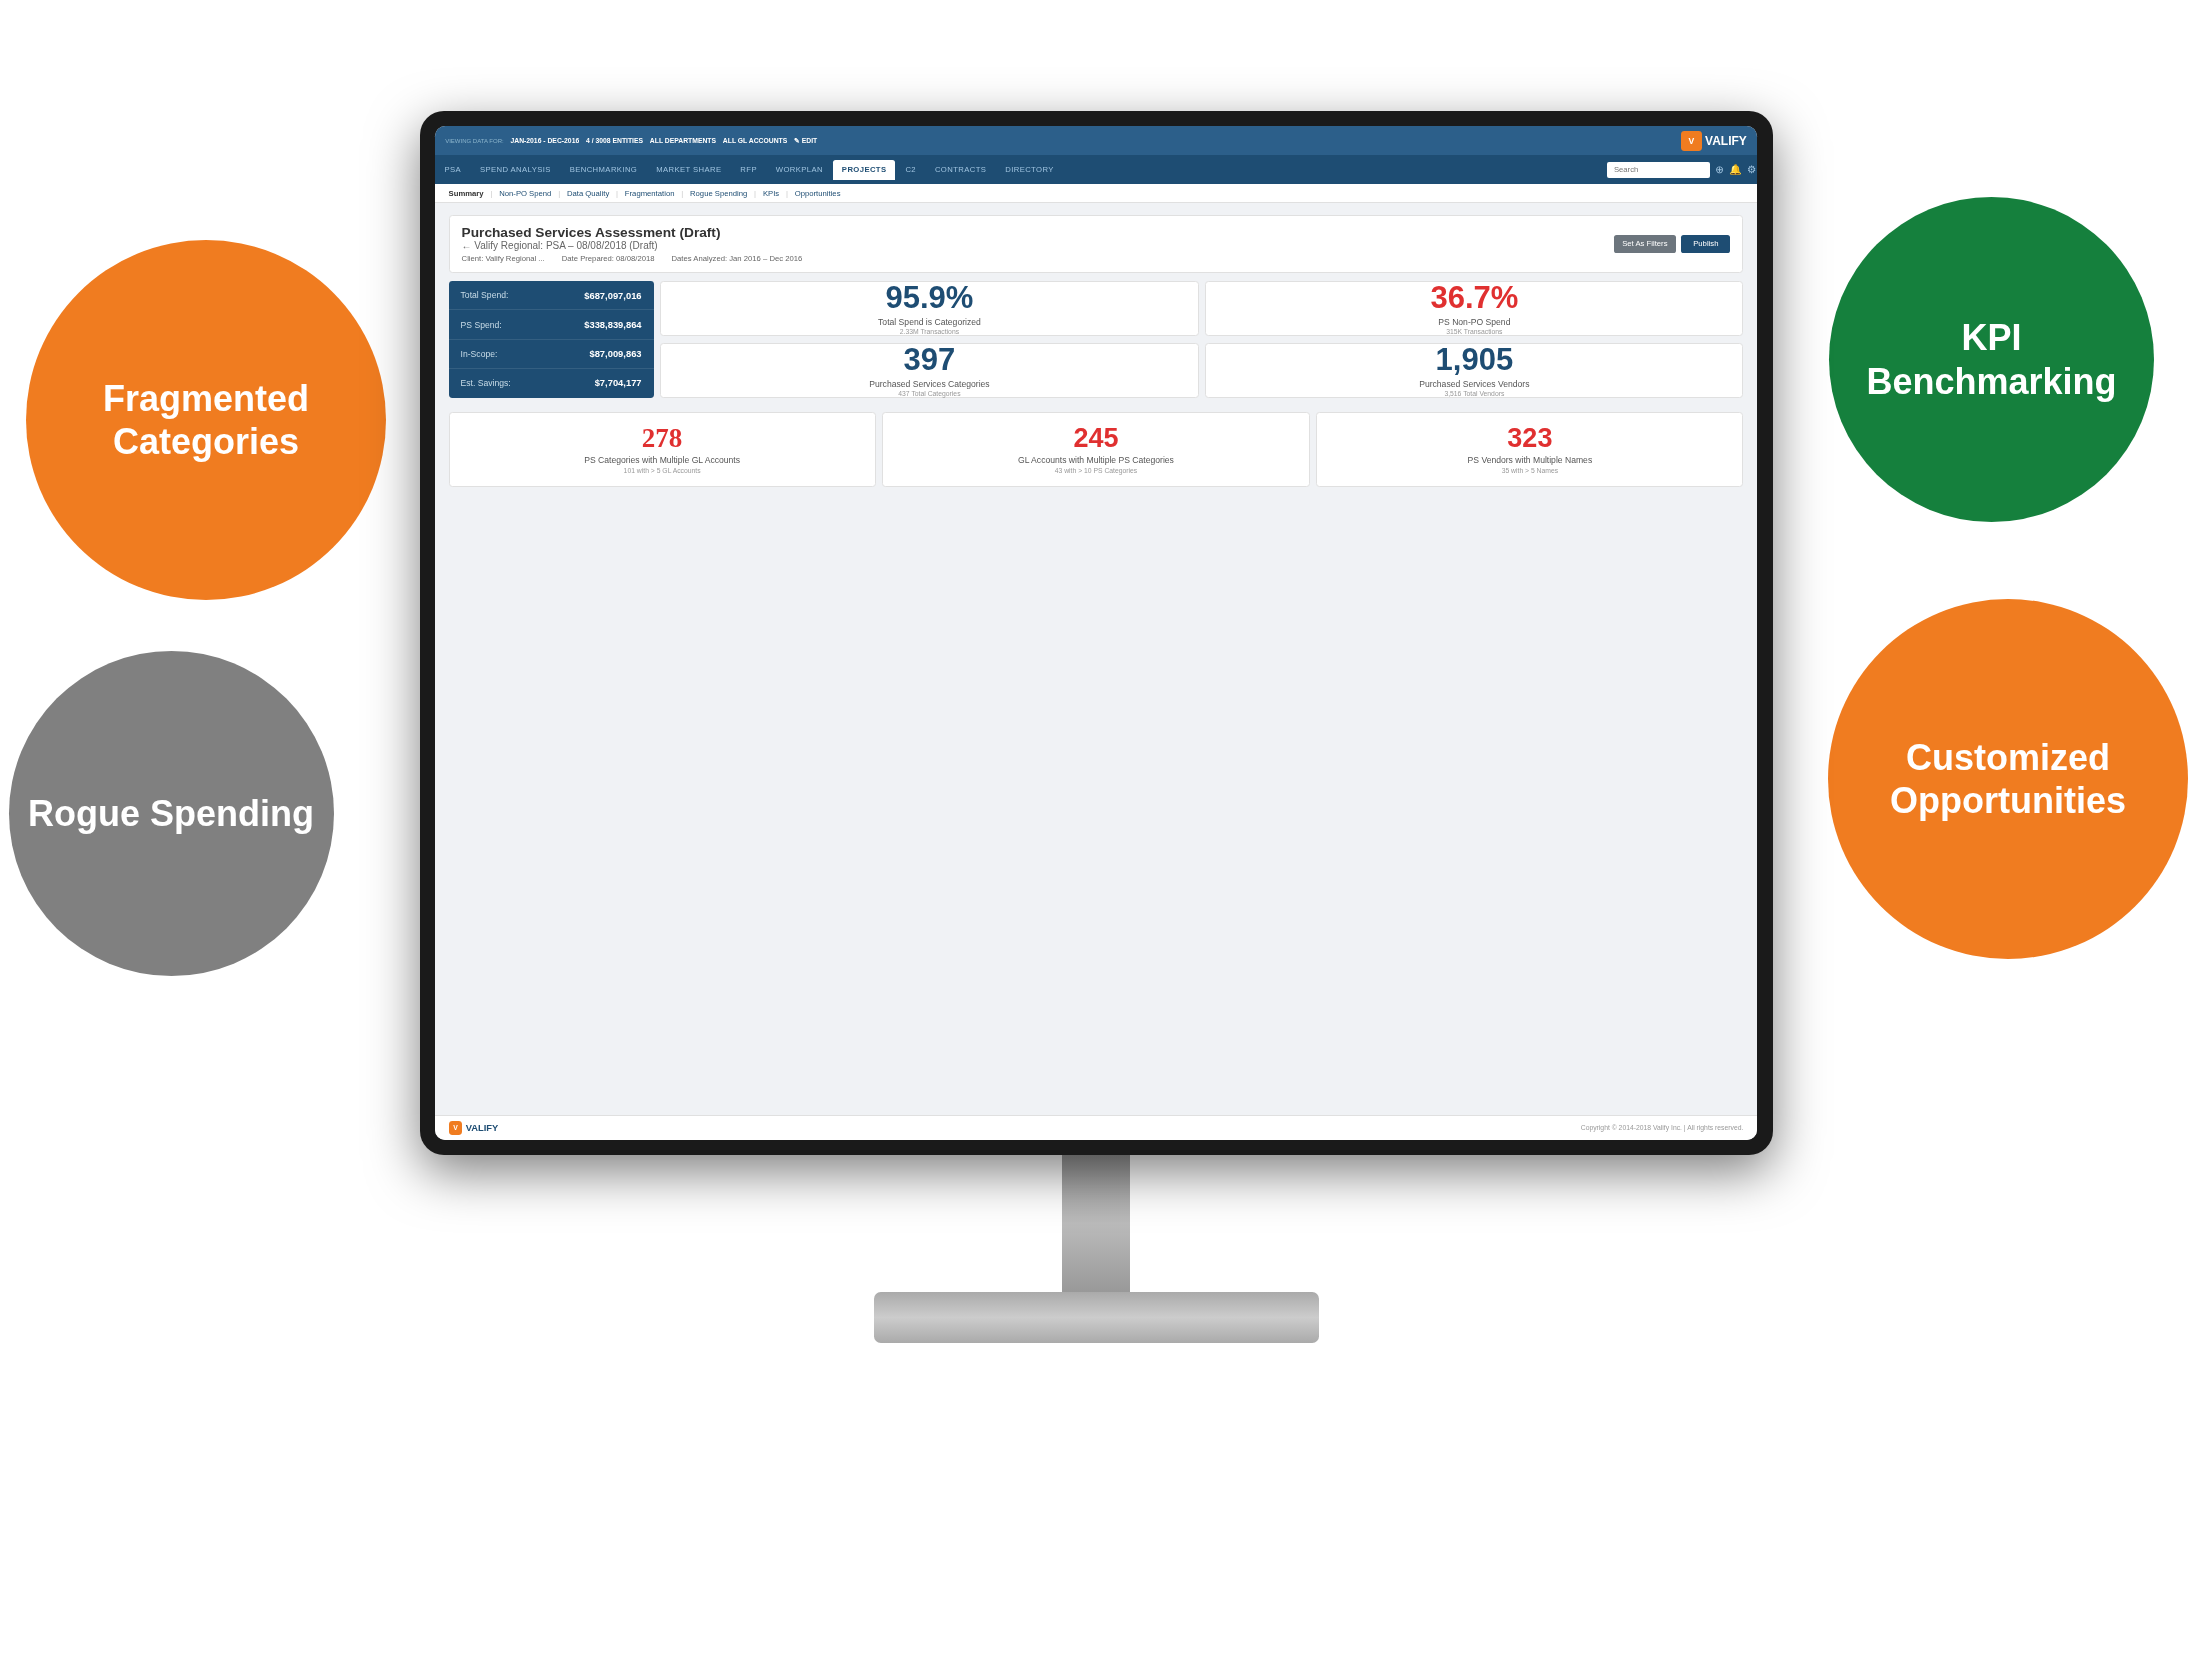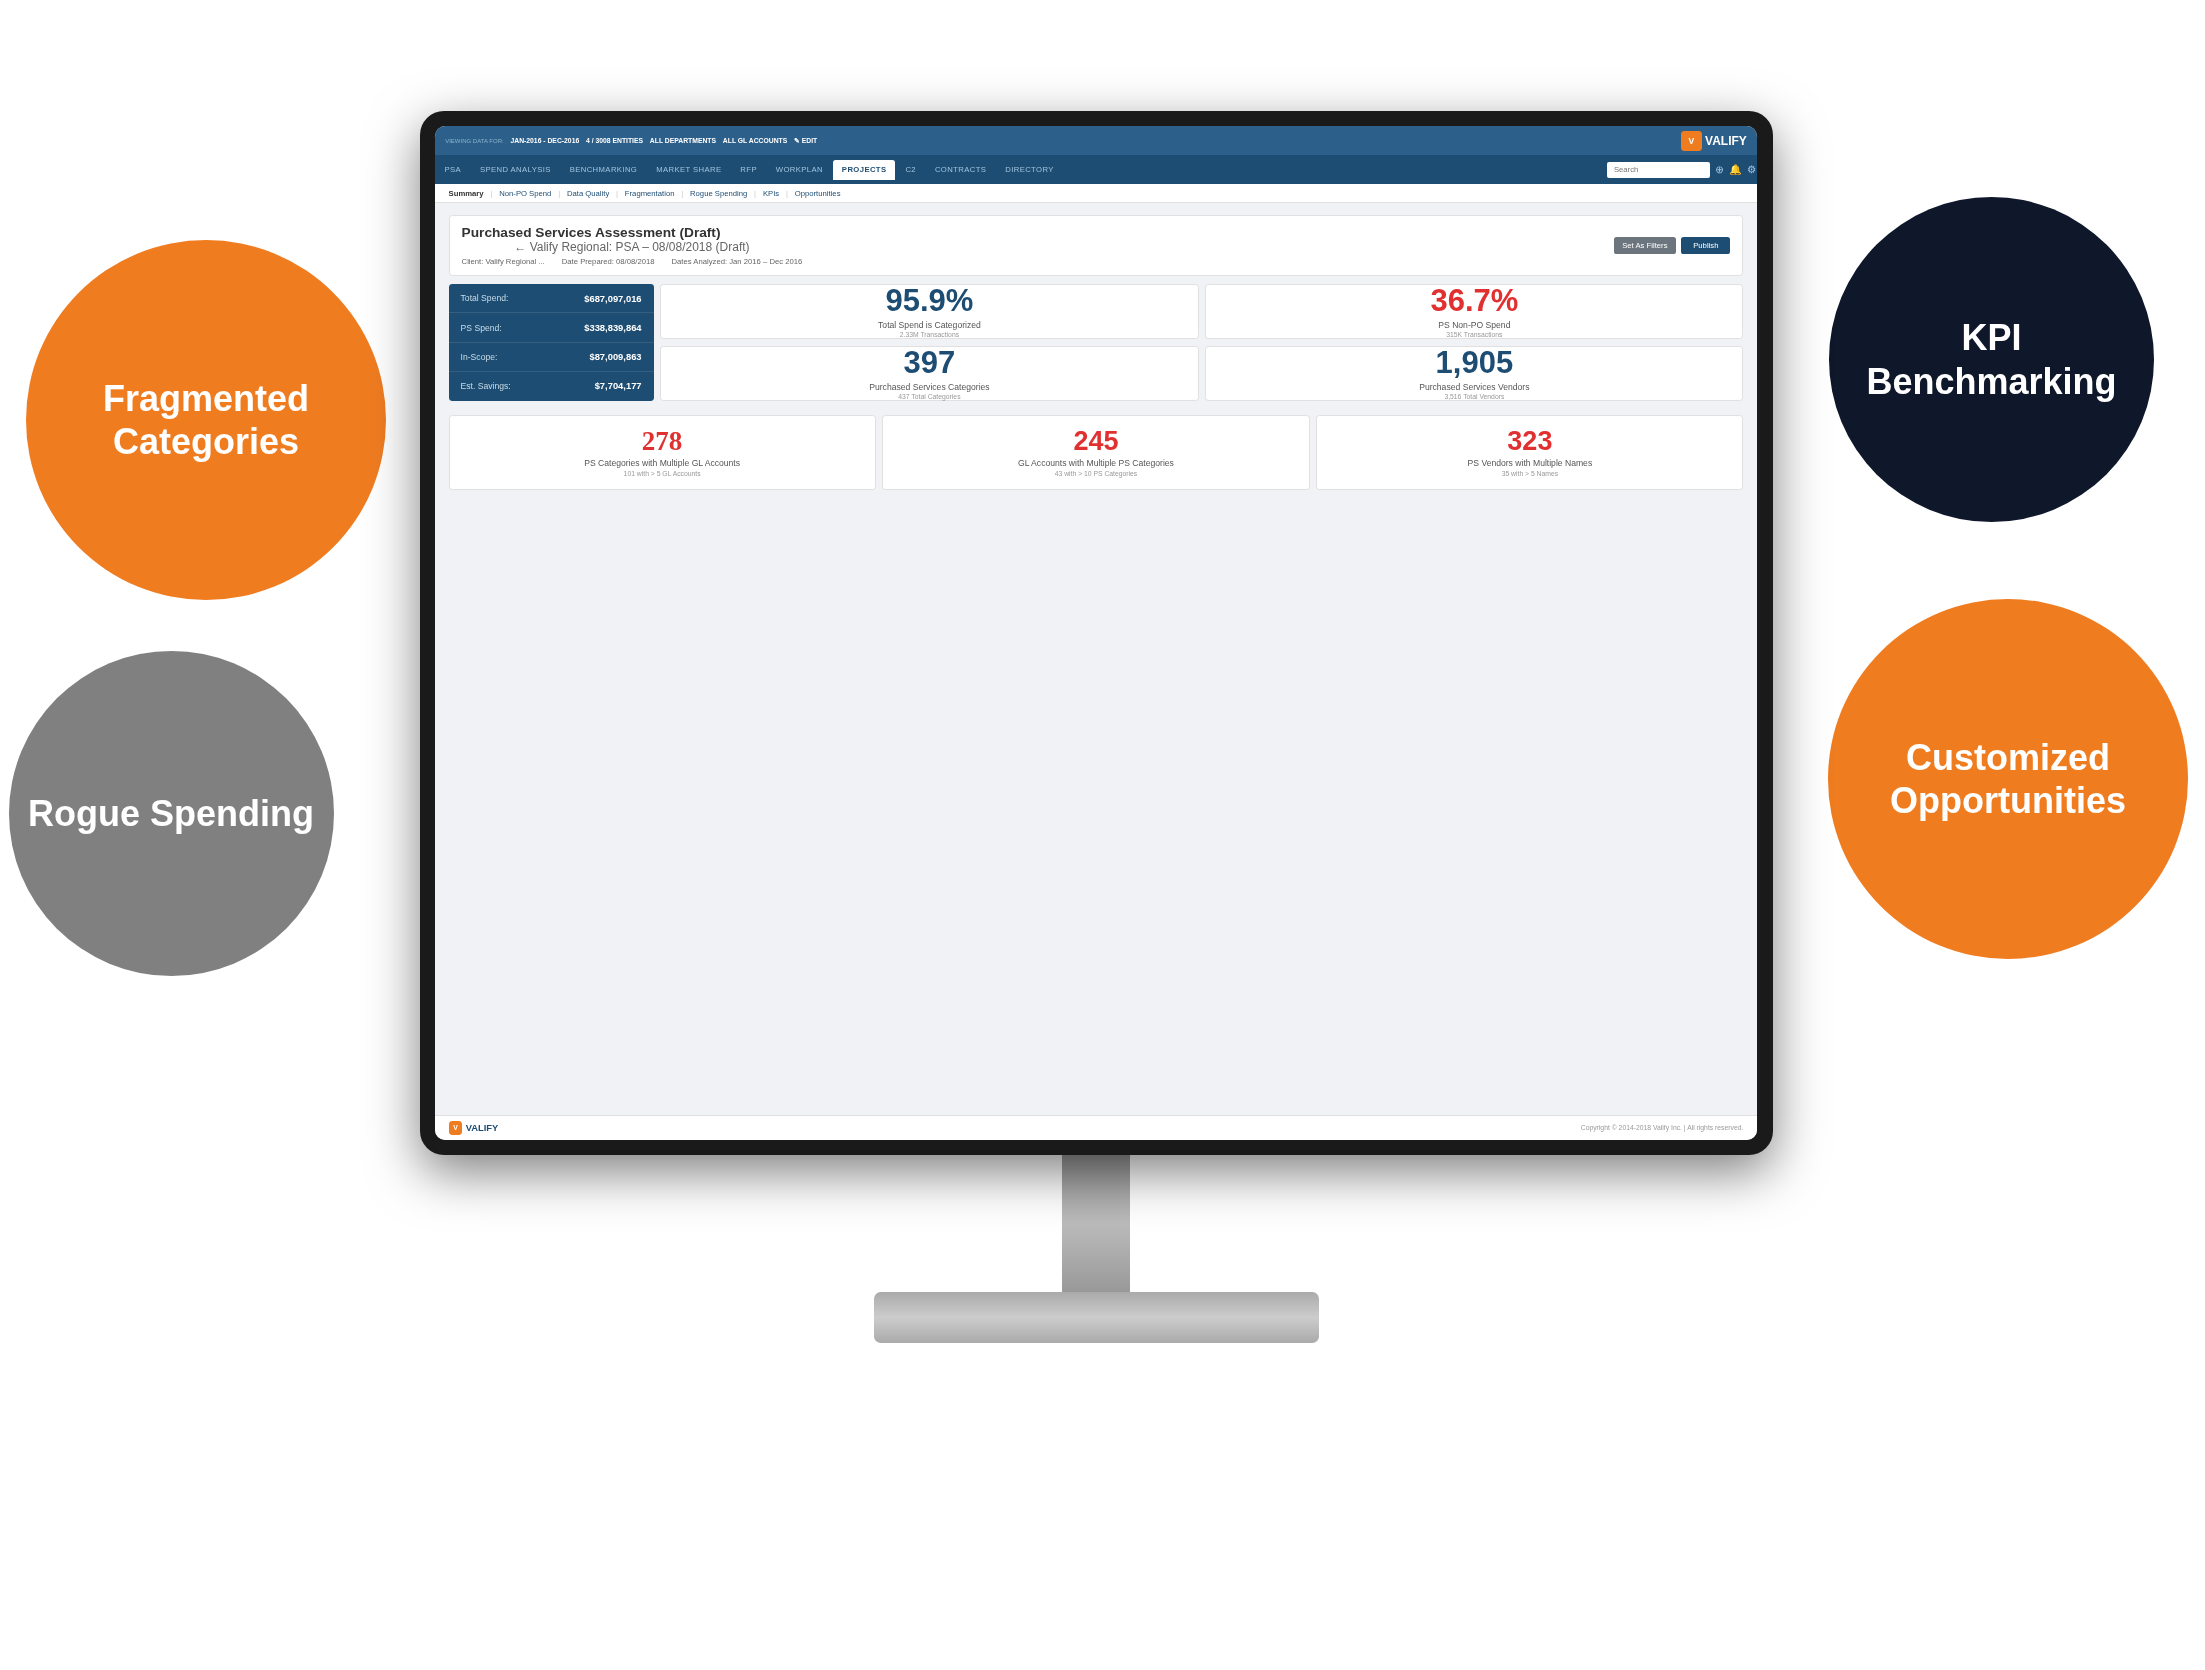--- a/index.html
+++ b/index.html
@@ -34,21 +34,21 @@
       width: 325px;
       height: 325px;
       background: #808080;
       top: 651px;
       left: 8.6px;
     }
 
     .bubble-kpi {
       width: 325px;
       height: 325px;
-      background: #0f172a;
+      background: #15803d;
       top: 197px;
       right: 51px;
     }
 
     .bubble-opportunities {
       width: 360px;
       height: 360px;
       background: #F07C20;
       top: 599px;
       right: 17px;
@@ -252,23 +252,22 @@
       justify-content: space-between;
     }
 
     .draft-title {
       font-size: 13.7px;
       font-weight: bold;
       color: #333;
     }
 
     .draft-subtitle {
-      font-size: 12px;
+      font-size: 10px;
       color: #666;
-      text-align: center;
     }
 
     .draft-meta {
       font-size: 7.7px;
       color: #666;
       display: flex;
       gap: 17px;
       margin-top: 3.4px;
     }
 

